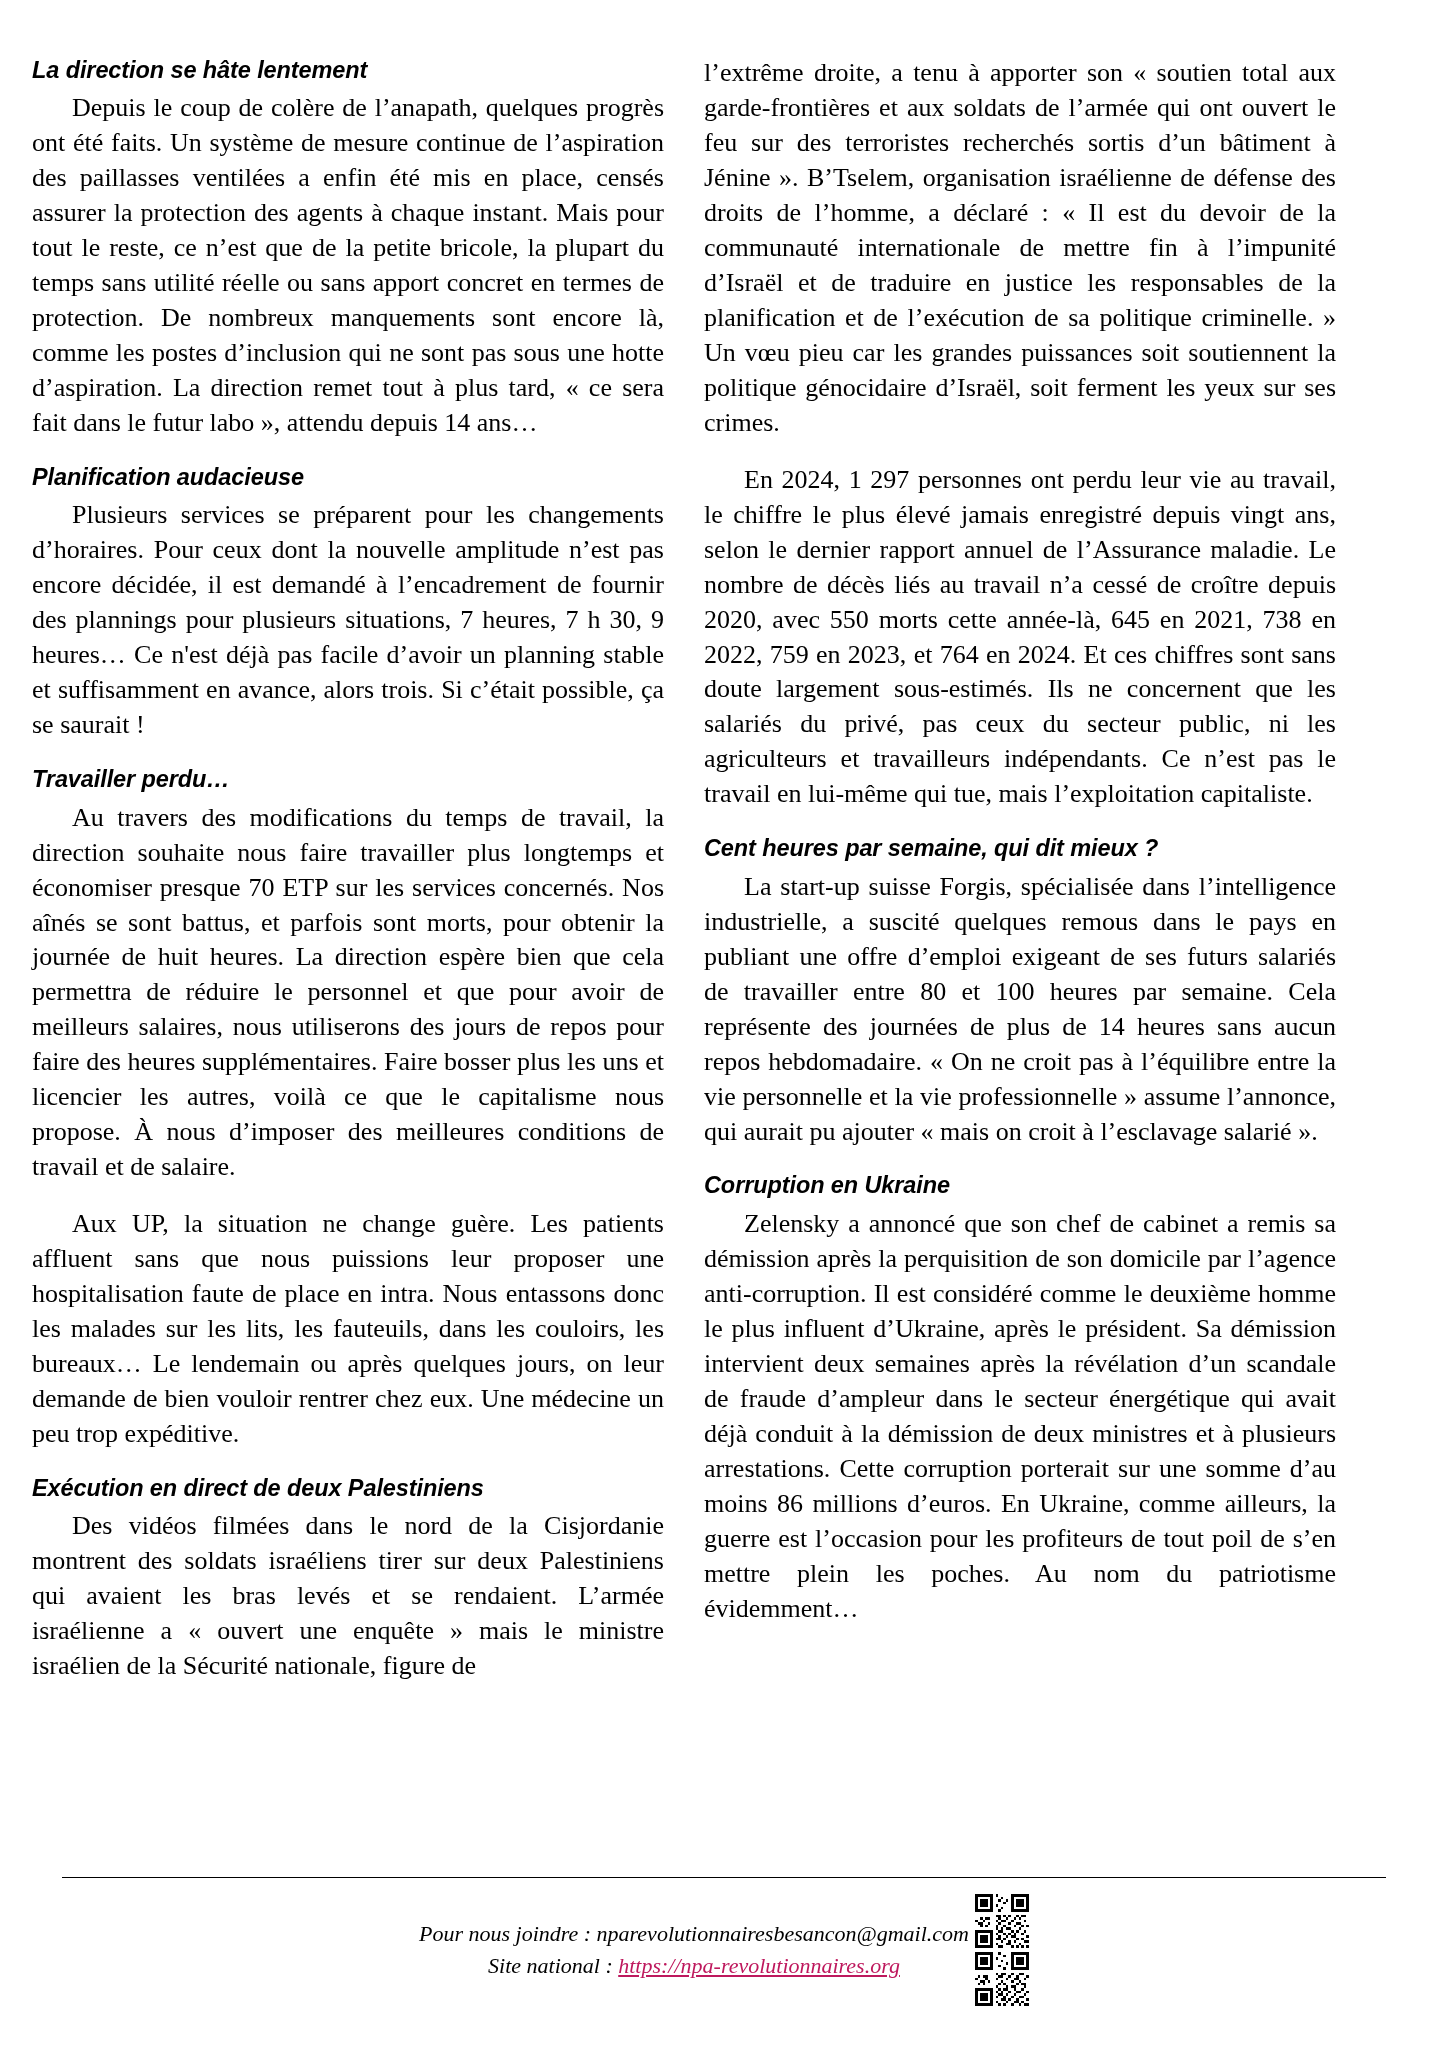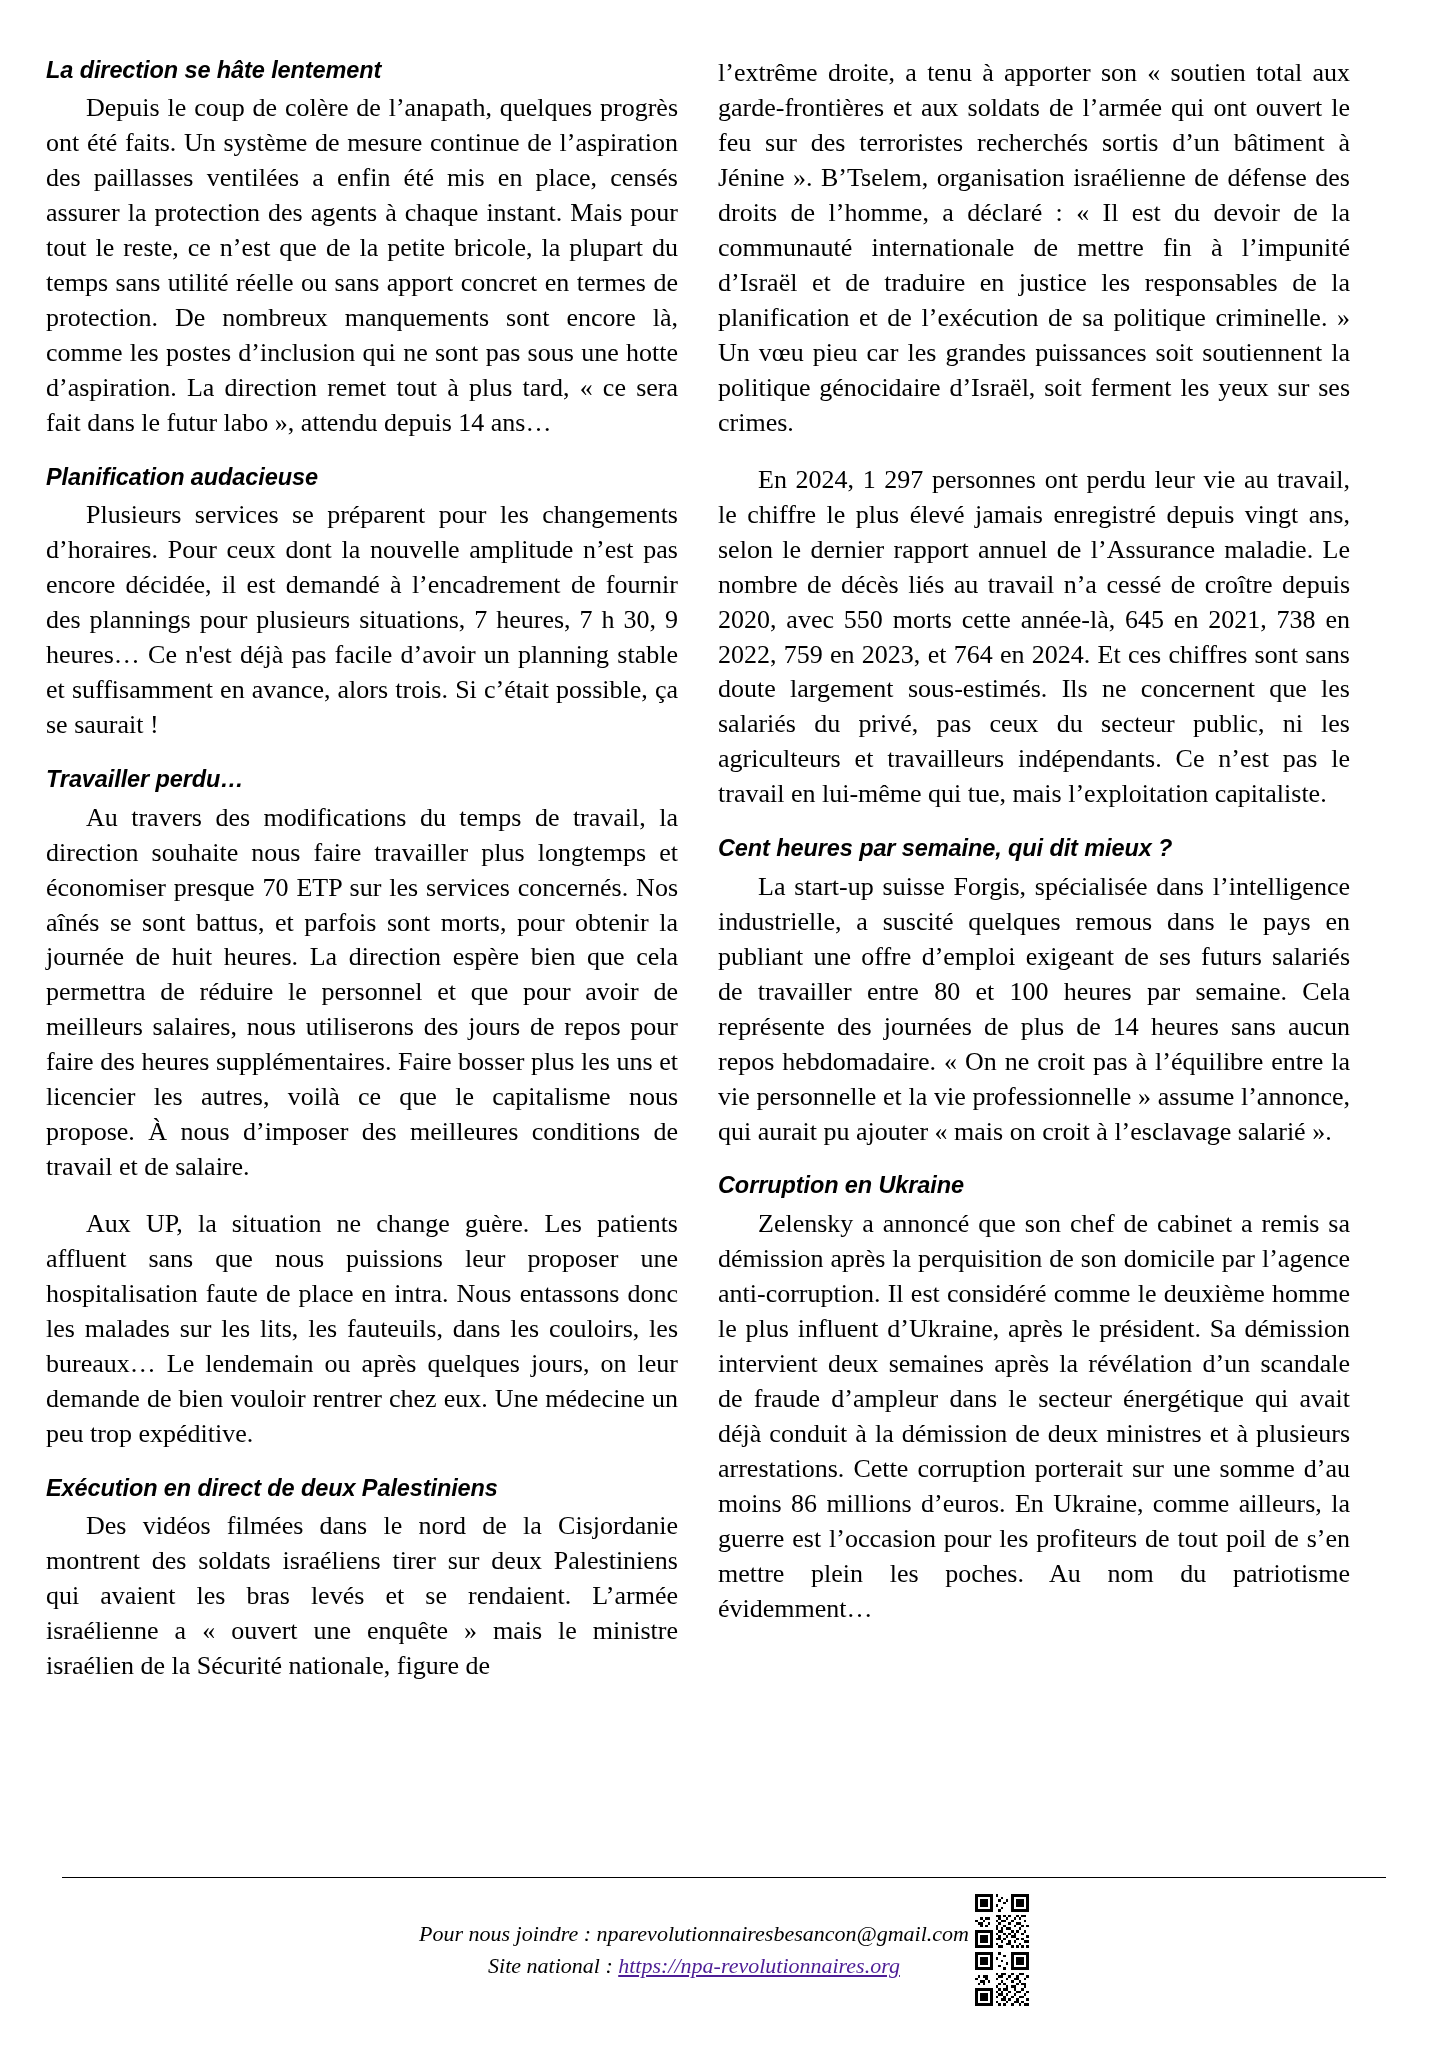--- a/index.html
+++ b/index.html
@@ -14,21 +14,21 @@
     color: #000000;
     position: relative;
     overflow: hidden;
   }
   .page {
     position: absolute;
     left: 0; top: 0;
     width: 1448px;
     height: 2048px;
     box-sizing: border-box;
-    padding: 56px 62px 0 46px;
+    padding: 56px 62px 0 32px;
   }
   .columns {
     display: flex;
     flex-direction: row;
     gap: 40px;
     height: 1840px;
   }
   .col {
     width: 632px;
     display: flex;
@@ -74,21 +74,21 @@
     gap: 6px;
   }
   .footer-lines {
     display: flex;
     flex-direction: column;
     align-items: center;
   }
   .footer-line { white-space: nowrap; }
   .link {
     text-decoration: underline;
-    color: #4c1d95;
+    color: #be185d;
     font-style: italic;
   }
   .qr {
     width: 54px;
     height: 54px;
     display: block;
     flex: 0 0 auto;
   }
   .qr-wrap {
     display: flex;

